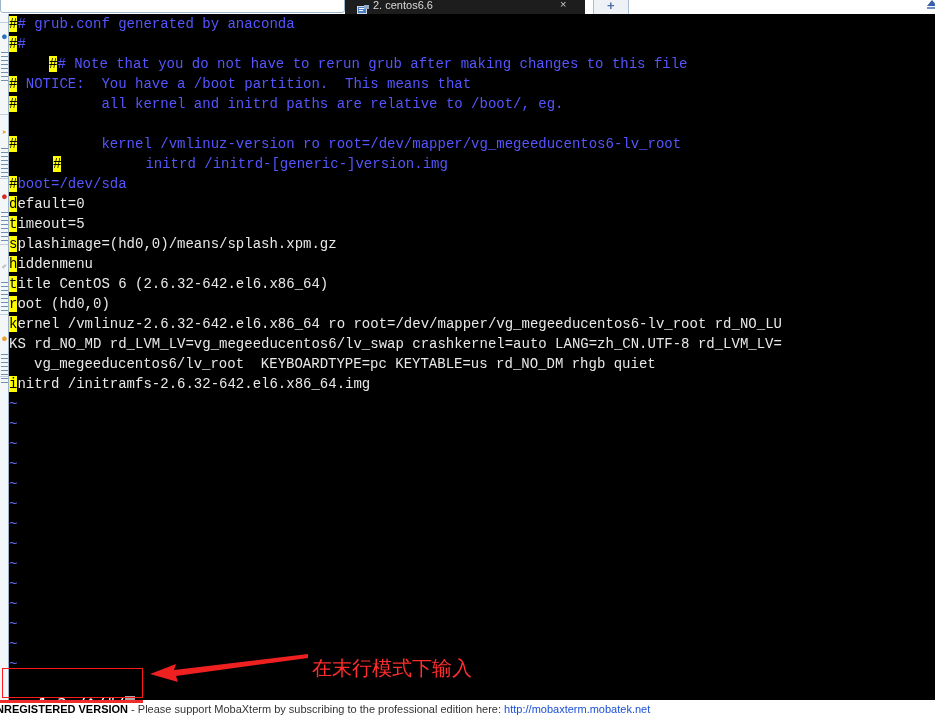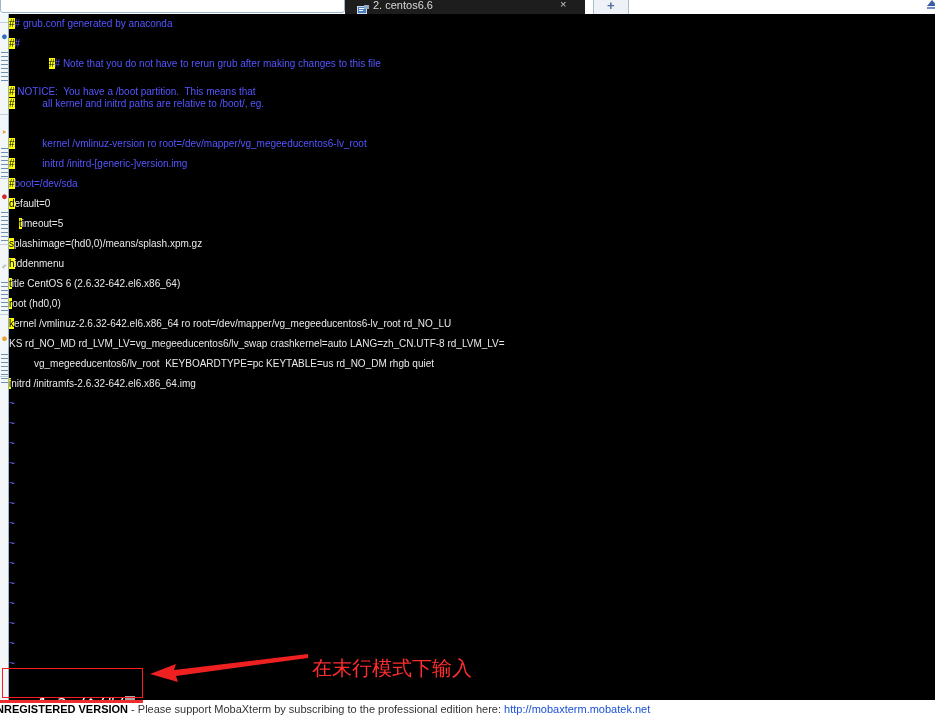--- a/index.html
+++ b/index.html
@@ -136,22 +136,22 @@
     left: 9px; top: 14px;
     width: 926px; height: 686px;
     background: #000000;
     overflow: hidden;
   }
   .tline {
     position: absolute;
     left: 0;
     height: 20px;
     line-height: 20px;
-    font-family: Liberation Sans, sans-serif;
-    font-size: 10px;
+    font-family: Liberation Mono, monospace;
+    font-size: 14px;
     letter-spacing: 0px;
     white-space: pre;
   }
   .c-comment { color: #5555ff; }
   .c-plain   { color: #e8e8e8; }
   .c-tilde   { color: #6c6cff; }
   .hl {
     background: #ffff00;
     color: #000000;
   }
@@ -282,27 +282,27 @@
     <div class="sb-icon" style="top: 114px; color: rgb(232, 148, 42);">➤</div>
     <div class="sb-icon" style="top: 178px; color: rgb(209, 45, 45);">●</div>
     <div class="sb-icon" style="top: 248px; color: rgb(141, 141, 141);">✐</div>
     <div class="sb-icon" style="top: 320px; color: rgb(232, 163, 58);">●</div>
   </div>
 
 <div id="terminal">
     <div class="tline" style="top: 0px;"><span class="hl">#</span><span class="c-comment"># grub.conf generated by anaconda</span></div>
     <div class="tline" style="top: 20px;"><span class="hl">#</span><span class="c-comment">#</span></div>
     <div class="tline" style="top: 40px; margin-left: 40px;"><span class="hl">#</span><span class="c-comment"># Note that you do not have to rerun grub after making changes to this file</span></div>
-    <div class="tline" style="top: 68px;"><span class="hl">#</span><span class="c-comment"> NOTICE:  You have a /boot partition.  This means that</span></div>
+    <div class="tline" style="top: 60px;"><span class="hl">#</span><span class="c-comment"> NOTICE:  You have a /boot partition.  This means that</span></div>
     <div class="tline" style="top: 80px;"><span class="hl">#</span><span class="c-comment">          all kernel and initrd paths are relative to /boot/, eg.</span></div>
     <div class="tline" style="top: 120px;"><span class="hl">#</span><span class="c-comment">          kernel /vmlinuz-version ro root=/dev/mapper/vg_megeeducentos6-lv_root</span></div>
-    <div class="tline" style="top: 140px;"><span class="hl">#</span><span class="c-comment">          initrd /initrd-[generic-]version.img</span></div>
+    <div class="tline" style="top: 140px; padding-left: 44px;"><span class="hl">#</span><span class="c-comment">          initrd /initrd-[generic-]version.img</span></div>
     <div class="tline" style="top: 160px;"><span class="hl">#</span><span class="c-comment">boot=/dev/sda</span></div>
     <div class="tline" style="top: 180px;"><span class="hl">d</span><span class="c-plain">efault=0</span></div>
-    <div class="tline" style="top: 200px; padding-left: 10px;"><span class="hl">t</span><span class="c-plain">imeout=5</span></div>
+    <div class="tline" style="top: 200px;"><span class="hl">t</span><span class="c-plain">imeout=5</span></div>
     <div class="tline" style="top: 220px;"><span class="hl">s</span><span class="c-plain">plashimage=(hd0,0)/means/splash.xpm.gz</span></div>
     <div class="tline" style="top: 240px;"><span class="hl">h</span><span class="c-plain">iddenmenu</span></div>
     <div class="tline" style="top: 260px;"><span class="hl">t</span><span class="c-plain">itle CentOS 6 (2.6.32-642.el6.x86_64)</span></div>
     <div class="tline" style="top: 280px;"><span class="hl">r</span><span class="c-plain">oot (hd0,0)</span></div>
     <div class="tline" style="top: 300px;"><span class="hl">k</span><span class="c-plain">ernel /vmlinuz-2.6.32-642.el6.x86_64 ro root=/dev/mapper/vg_megeeducentos6-lv_root rd_NO_LU</span></div>
     <div class="tline" style="top: 320px;"><span class="c-plain">KS rd_NO_MD rd_LVM_LV=vg_megeeducentos6/lv_swap crashkernel=auto LANG=zh_CN.UTF-8 rd_LVM_LV=</span></div>
     <div class="tline" style="top: 340px; padding-left: 25px;"><span class="c-plain">vg_megeeducentos6/lv_root  KEYBOARDTYPE=pc KEYTABLE=us rd_NO_DM rhgb quiet</span></div>
     <div class="tline" style="top: 360px;"><span class="hl">i</span><span class="c-plain">nitrd /initramfs-2.6.32-642.el6.x86_64.img</span></div>
     <div class="tline c-tilde" style="top: 380px;">~</div>
     <div class="tline c-tilde" style="top: 400px;">~</div>

